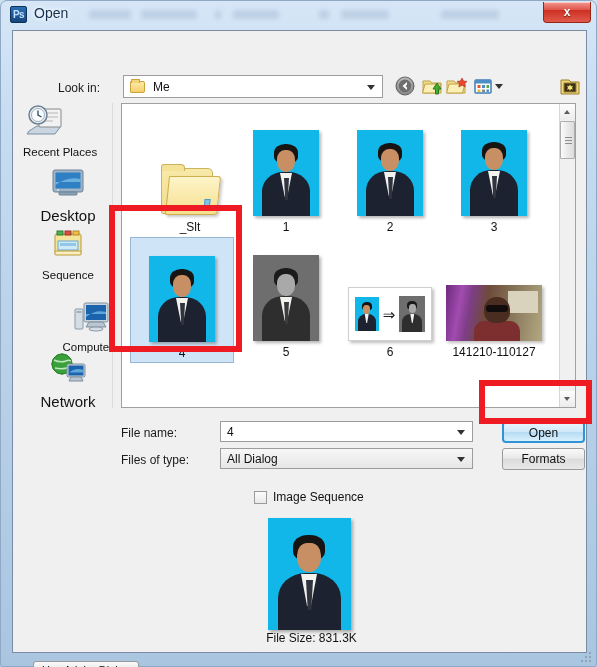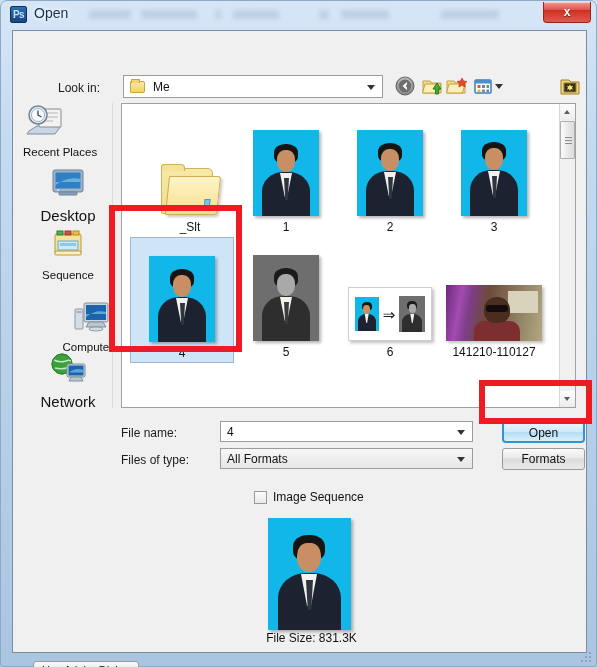--- a/index.html
+++ b/index.html
@@ -582,21 +582,21 @@
     </div>
 
     <div class="form-label" id="fn-label">File name:</div>
     <div class="field" id="filename-field">
       <span class="val">4</span>
       <span class="combo-arrow"></span>
     </div>
 
     <div class="form-label" id="ft-label">Files of type:</div>
     <div class="field" id="filetype-field">
-      <span class="val">All Formats</span>
+      <span class="val">All Dialog</span>
       <span class="combo-arrow"></span>
     </div>
 
     <div class="btn" id="open-btn">Open</div>
     <div class="btn" id="cancel-btn">Formats</div>
 
     <div id="seq-row">
       <span id="seq-check"></span>
       <span id="seq-label">Image Sequence</span>
     </div>

